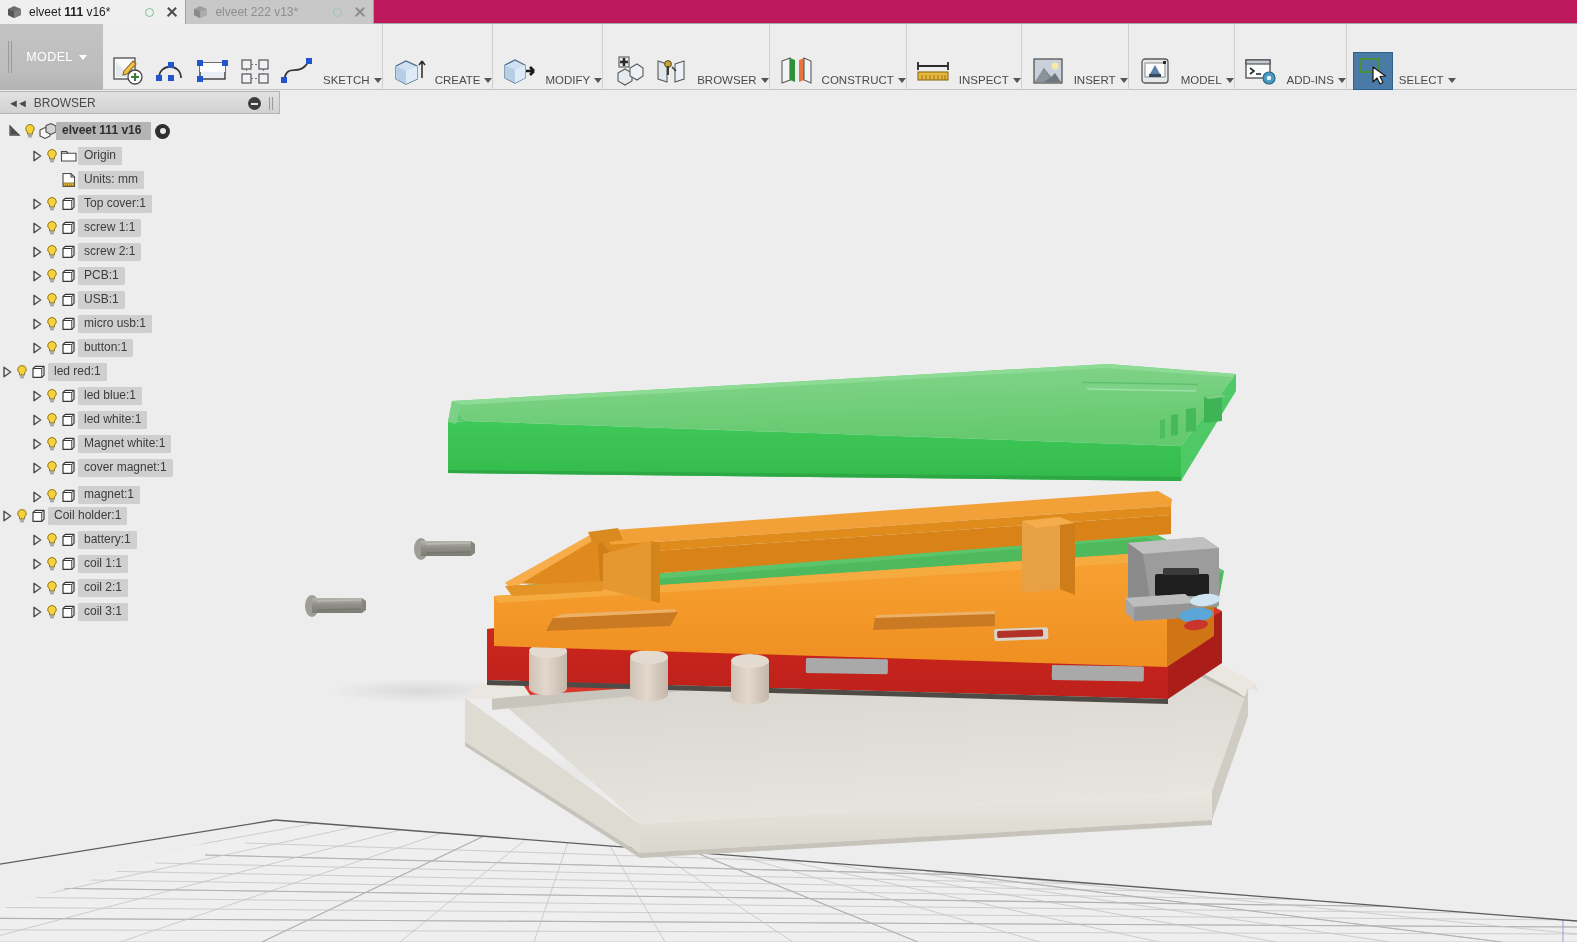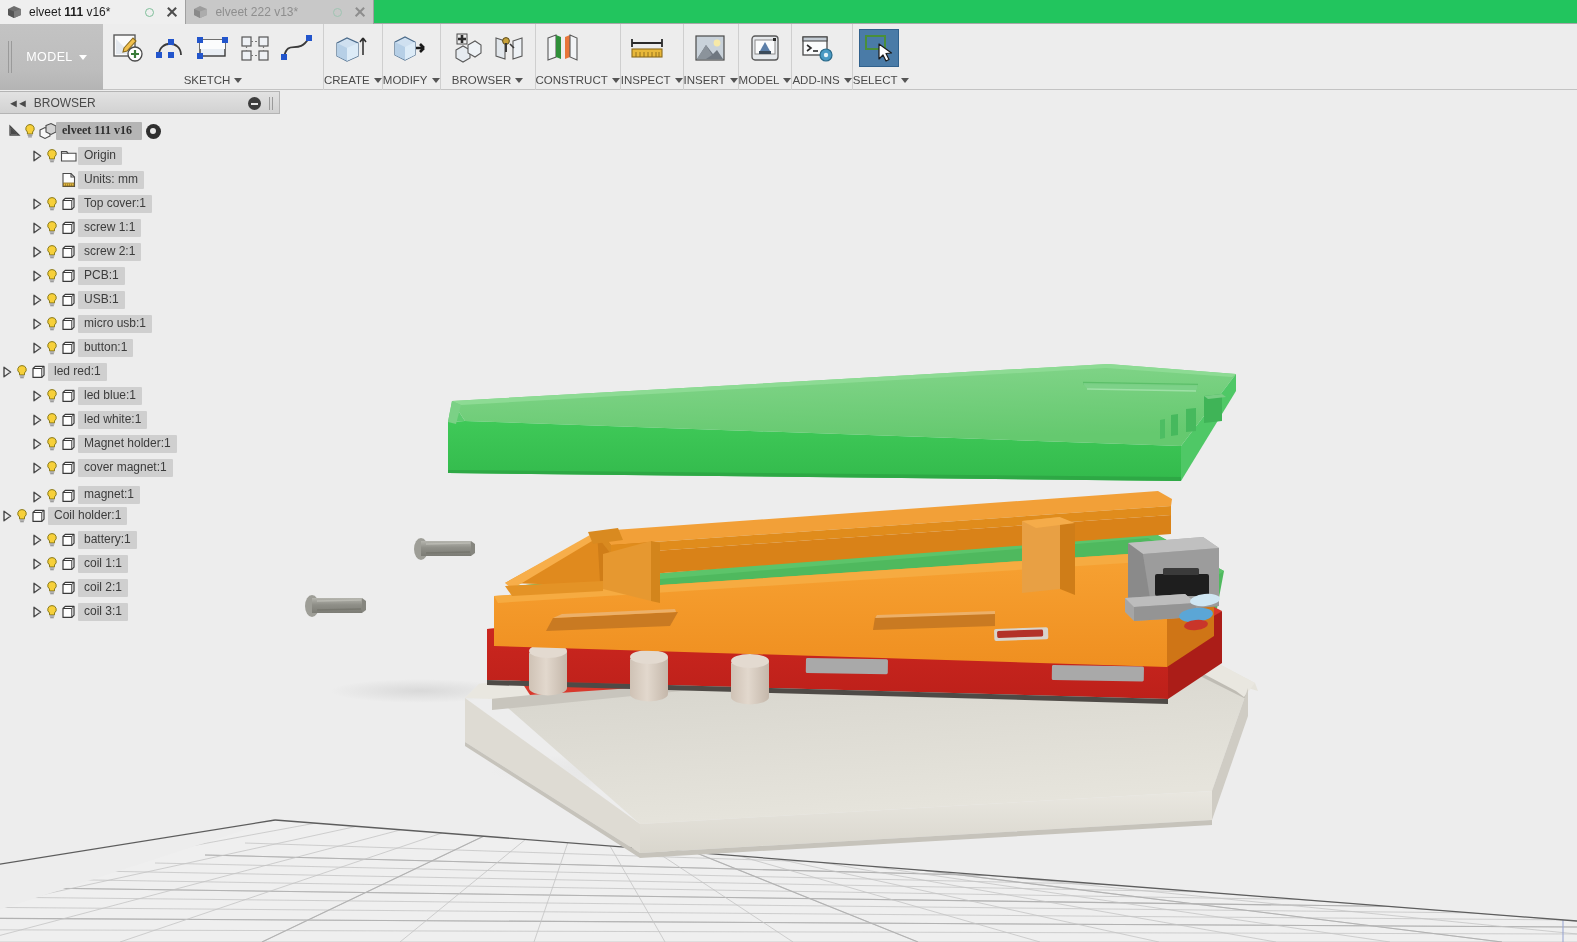--- a/index.html
+++ b/index.html
@@ -8,21 +8,21 @@
     width: 1577px; height: 942px;
     overflow: hidden;
     font-family: "Liberation Sans", sans-serif;
     background: #ededed;
   }
   #app { position: relative; width: 1577px; height: 942px; background: #ededed; }
 
   
   #tabbar {
     position: absolute; left: 0; top: 0; width: 1577px; height: 24px;
-    background: #22c55e;
+    background: #be185d;
     border-bottom: 1px solid #a8a8a8;
     display: flex; align-items: stretch;
   }
   .tab {
     display: flex; align-items: center; gap: 7px;
     padding: 0 7px 0 7px;
     height: 24px;
     font-size: 12px;
     border-right: 1px solid #a0a0a0;
     position: relative;
@@ -71,21 +71,21 @@
   #model-panel .grip i:nth-child(1) { left: 1px; }
   #model-panel .grip i:nth-child(2) { left: 4px; }
   #model-label {
     font-size: 12.5px; color: #ffffff; letter-spacing: .4px;
     display: flex; align-items: center; gap: 6px;
     margin-left: 10px;
   }
   .caret-d { width: 0; height: 0; border-left: 4px solid transparent; border-right: 4px solid transparent; border-top: 5px solid currentColor; display:inline-block; }
 
   .tgroup {
-    display: flex; flex-direction: column; align-items: flex-start; justify-content: flex-start;
+    display: flex; flex-direction: row; align-items: flex-end; justify-content: flex-start;
     position: relative; padding-top: 5px;
     border-right: 1px solid #cfcfcf;
     height: 66px;
   }
   .tgroup:last-child { border-right: none; }
   .trow { display: flex; align-items: flex-start; gap: 2px; flex: 1; padding: 0 6px; }
   .tlabel {
     font-size: 11.5px; color: #4a4a4a; white-space: nowrap;
     display: flex; align-items: center; gap: 4px; justify-content: center;
     padding-bottom: 4px; width: 100%;
@@ -127,21 +127,21 @@
   #tree { position: absolute; left: 0; top: 118px; width: 280px; }
   .trnode { display: flex; align-items: center; height: 24px; font-size: 12px; color: #3c3c3c; }
   .arrow-glyph { width: 14px; height: 14px; flex:0 0 auto; }
   .bulb { width: 16px; height: 16px; flex: 0 0 auto; }
   .nodeicon { width: 18px; height: 16px; flex: 0 0 auto; }
   .nodelabel {
     background: #cfcfcf; border-radius: 1px;
     padding: 2px 6px 3px 6px; line-height: 13px;
     white-space: nowrap;
   }
-  .trnode.root { height: 26px; font-family: Liberation Serif, serif; }
+  .trnode.root { height: 26px; }
   .trnode.root .nodelabel {
     background: #b5b5b5; font-weight: bold; color: #2f2f2f; padding-right: 10px;
   }
   .rootdot {
     width: 15px; height: 15px; border-radius: 50%;
     background: #2f2f2f; margin-left: 4px;
     display: flex; align-items: center; justify-content: center; flex:0 0 auto;
   }
   .rootdot:after { content:""; width:6px;height:6px;border-radius:50%; background:#e8e8e8; }
   #canvas-full {
@@ -641,21 +641,21 @@
           <span class="bulb"><svg width="16" height="16" viewBox="0 0 16 16">
               <path d="M8 1.6 A4 4 0 0 1 10.5 8.9 L10.5 10.9 L5.5 10.9 L5.5 8.9 A4 4 0 0 1 8 1.6 Z" fill="#f7d03a" stroke="#8a7a1a" stroke-width="1"></path>
               <rect x="5.7" y="11.3" width="4.6" height="1.4" fill="#9a9a9a"></rect>
               <rect x="6.2" y="13" width="3.6" height="1.3" fill="#9a9a9a"></rect>
             </svg></span>
           <span class="nodeicon"><svg width="18" height="16" viewBox="0 0 18 16">
               <path d="M3 4.5 L5.2 2.4 L14 2.4 L14 11.2 L11.8 13.4 L3 13.4 Z" fill="#fefefe" stroke="#3a3a3a" stroke-width="1.2" stroke-linejoin="round"></path>
               <path d="M3 4.5 L11.8 4.5 L11.8 13.4" fill="none" stroke="#3a3a3a" stroke-width="1"></path>
               <path d="M11.8 4.5 L14 2.4" fill="none" stroke="#3a3a3a" stroke-width="1"></path>
             </svg></span>
-          <span class="nodelabel">Magnet holder:1</span>
+          <span class="nodelabel">Magnet white:1</span>
         </div>
         <div class="trnode" style="padding-left: 30px;">
           <span class="arrow-glyph"><svg width="14" height="14" viewBox="0 0 14 14">
               <path d="M4 2.2 L10.6 7 L4 11.8 Z" fill="none" stroke="#4a4a4a" stroke-width="1.4" stroke-linejoin="round"></path>
             </svg></span>
           <span class="bulb"><svg width="16" height="16" viewBox="0 0 16 16">
               <path d="M8 1.6 A4 4 0 0 1 10.5 8.9 L10.5 10.9 L5.5 10.9 L5.5 8.9 A4 4 0 0 1 8 1.6 Z" fill="#f7d03a" stroke="#8a7a1a" stroke-width="1"></path>
               <rect x="5.7" y="11.3" width="4.6" height="1.4" fill="#9a9a9a"></rect>
               <rect x="6.2" y="13" width="3.6" height="1.3" fill="#9a9a9a"></rect>
             </svg></span>

